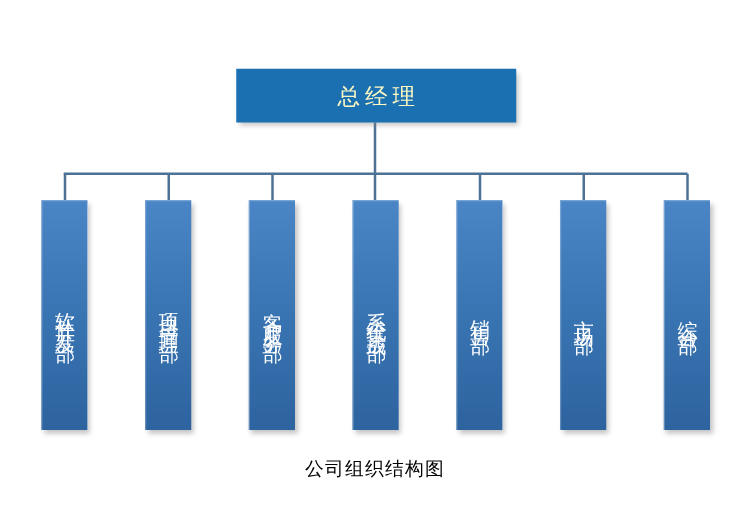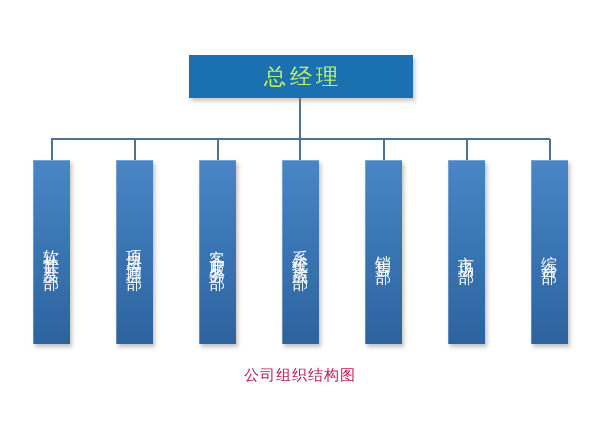--- a/index.html
+++ b/index.html
@@ -28,22 +28,22 @@
   
   .root-box {
     position: absolute;
     left: 189px; top: 55px;
     width: 224px; height: 43px;
     background: #1b70b2;
     box-shadow: 2px 3px 4px rgba(130,130,130,0.45);
     display: flex; align-items: center; justify-content: center;
   }
   .root-box .label {
-    color: #bef264;
-    font-size: 22px;
+    color: #fef9c3;
+    font-size: 18px;
     letter-spacing: 4px;
     text-indent: 4px; 
     white-space: nowrap;
   }
 
   
   .dept-box {
     position: absolute;
     top: 160px;
     width: 37px; height: 184px;
@@ -69,21 +69,21 @@
     line-height: 37px;
     white-space: nowrap;
   }
 
   
   .caption {
     position: absolute;
     left: 0; top: 366px;
     width: 600px;
     text-align: center;
-    color: #be185d;
+    color: #000000;
     font-size: 15px;
     letter-spacing: 1px;
   }
 </style>
 </head>
 <body>
 
 <div class="canvas">
 
   <div class="connector stem"></div>

